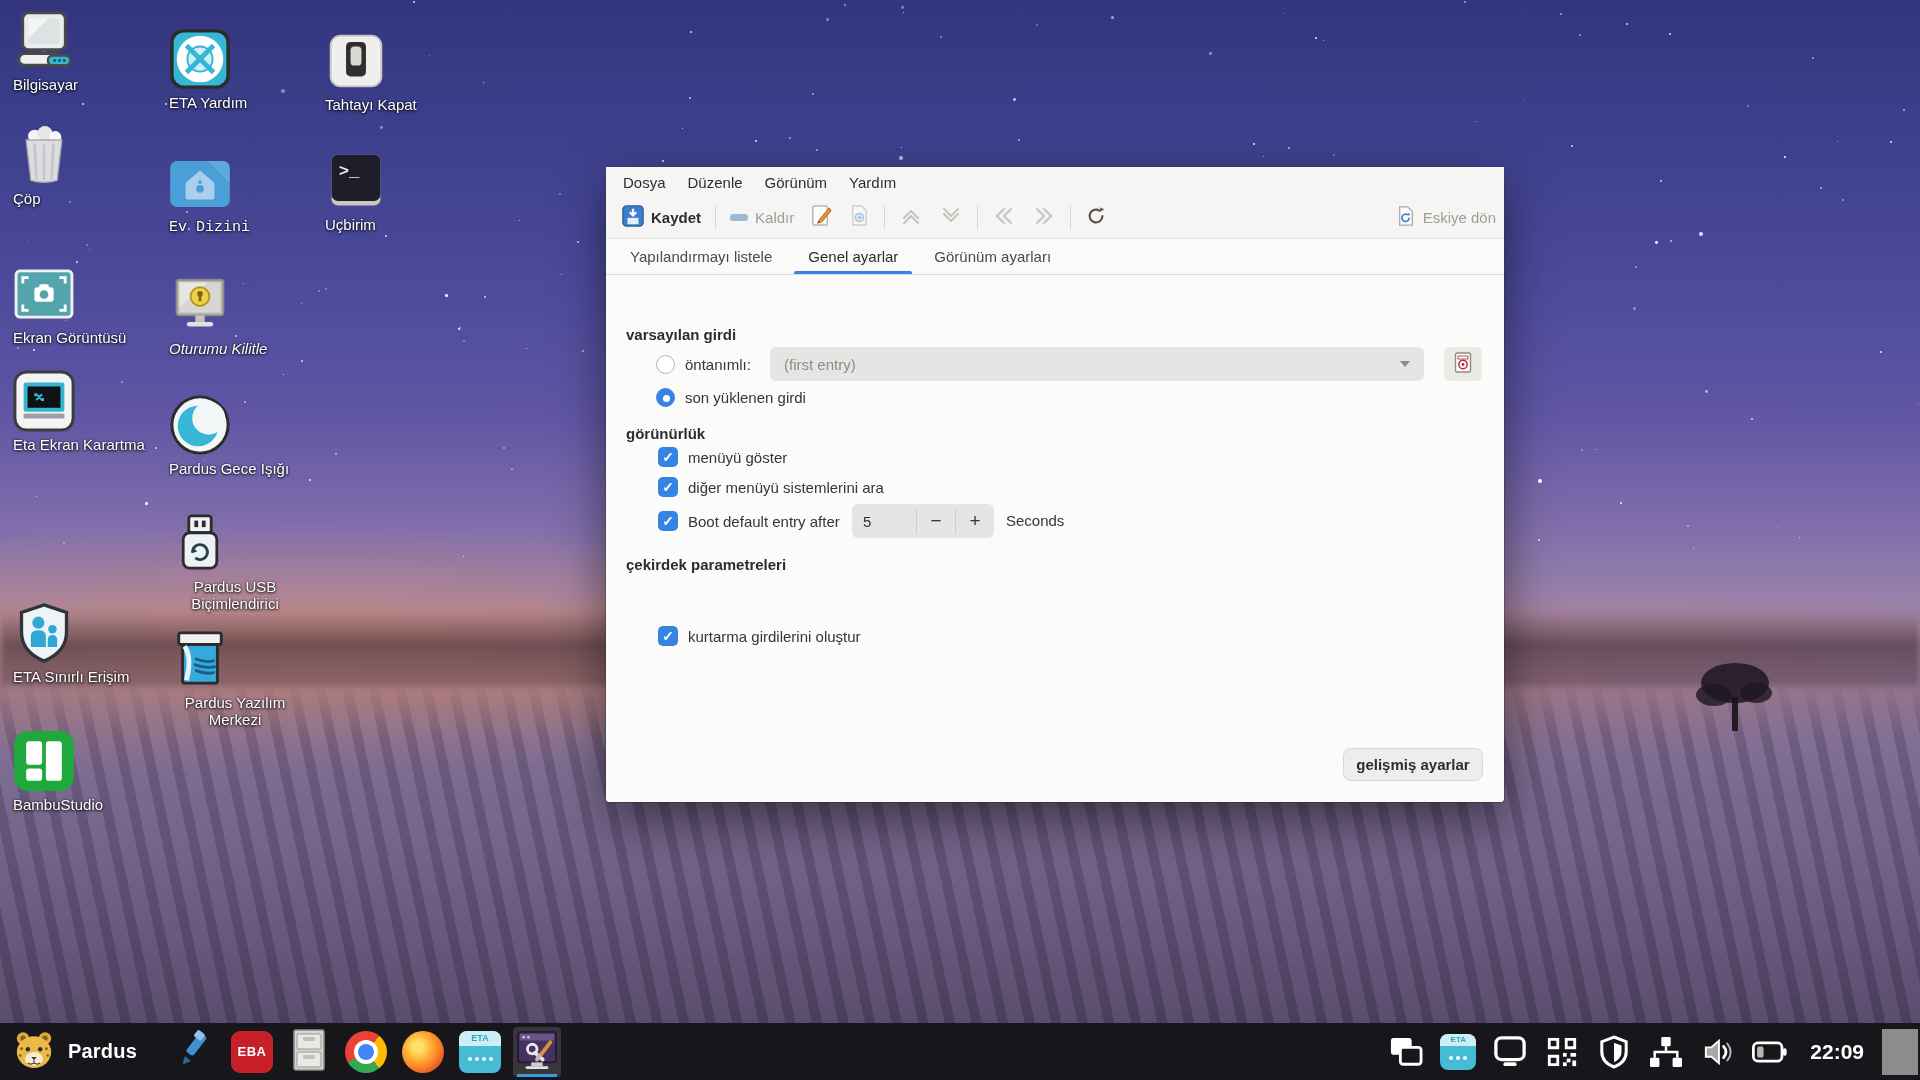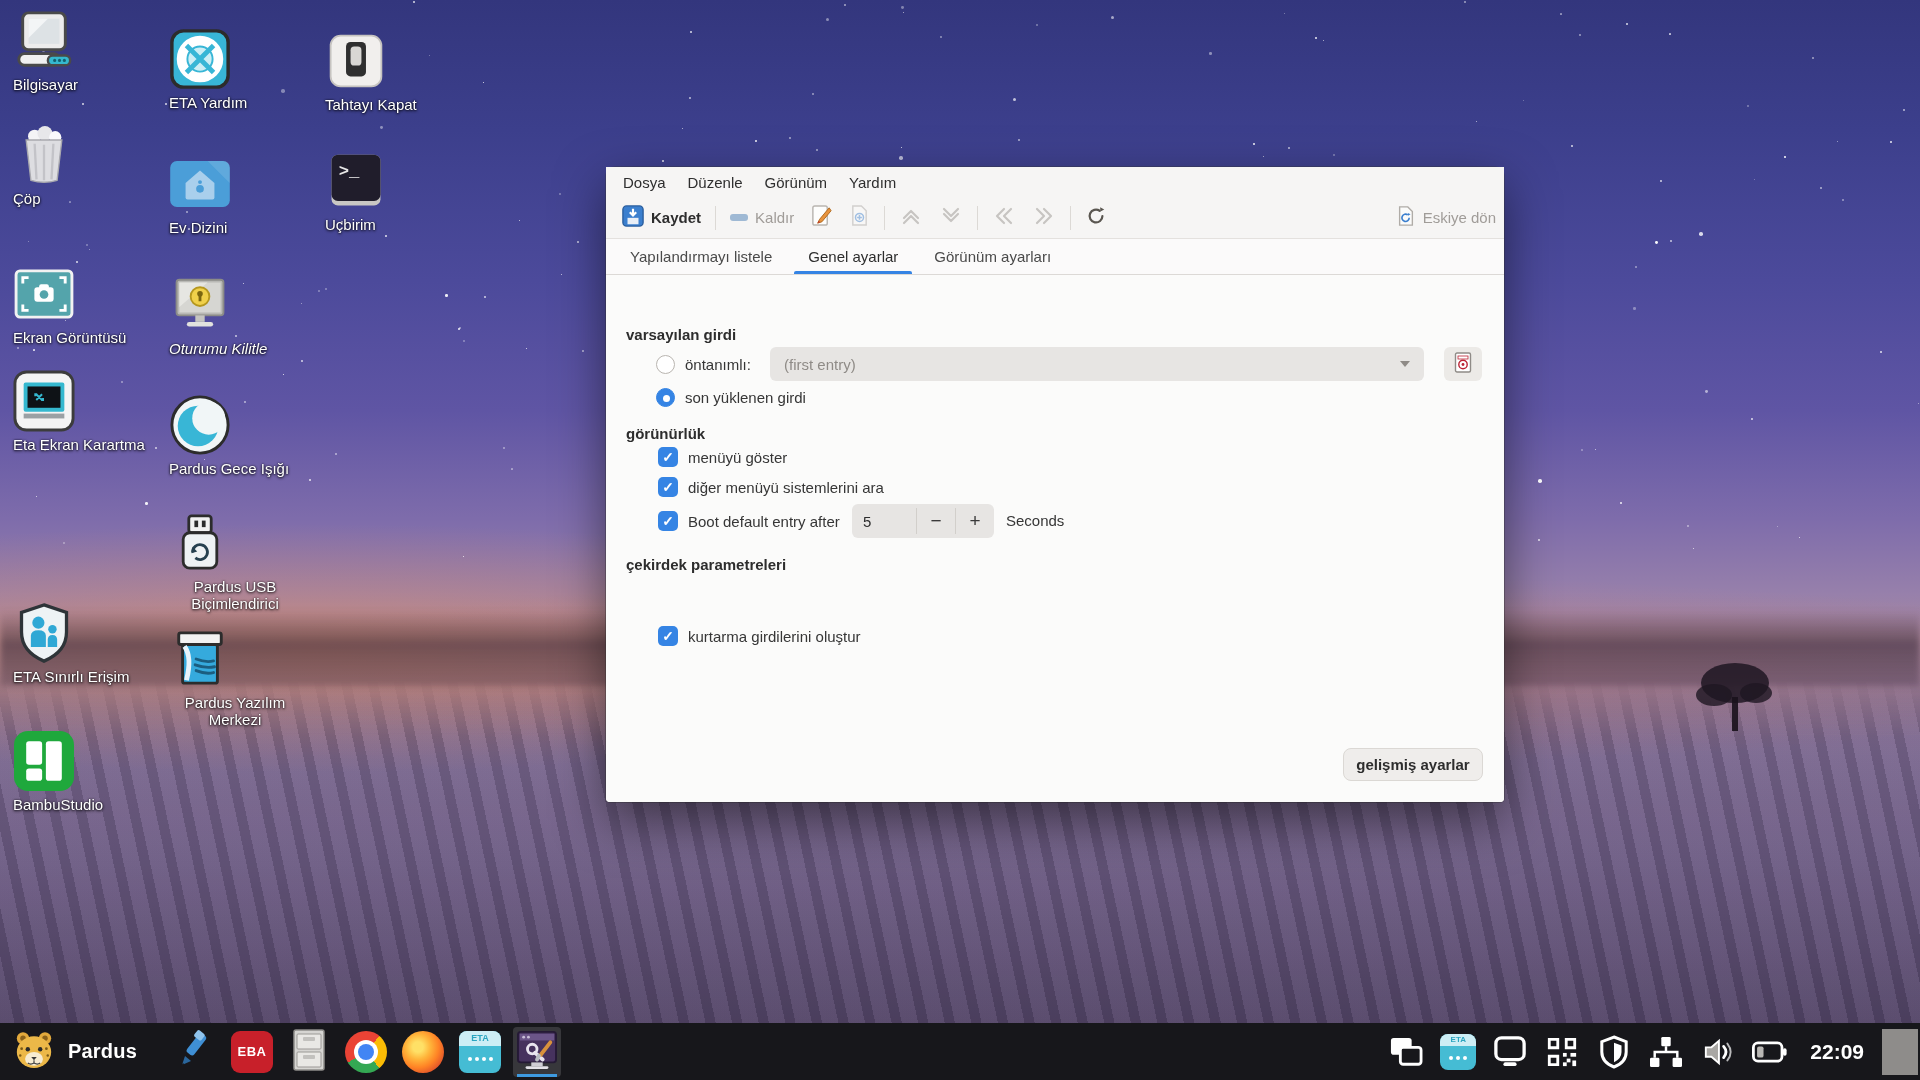--- a/index.html
+++ b/index.html
@@ -378,21 +378,21 @@
         <svg width="62" height="62" viewBox="0 0 64 64">
       <rect x="3" y="3" width="58" height="58" rx="12" fill="#38b6d6" stroke="#2c2c2c" stroke-width="3.5"></rect>
       <circle cx="32" cy="32" r="19" fill="none" stroke="#fff" stroke-width="10"></circle>
       <circle cx="32" cy="32" r="12" fill="#cdeef5"></circle>
       <path d="M18 18 L46 46 M46 18 L18 46" stroke="#38b6d6" stroke-width="5"></path>
     </svg>
       </span>
     <span class="lbl">ETA Yardım</span>
   </div>
 
-  <div class="dicon" style="left:169px;top:153px;">
+  <div class="dicon" style="left:169px;top:153px;font-family:Liberation Mono, monospace;">
     <span class="ig">
         <svg width="62" height="50" viewBox="0 0 64 52">
       <rect x="1" y="2" width="62" height="48" rx="7" fill="#4b9ed8"></rect>
       <path d="M1 2 L40 2 L63 25 L63 9 Q63 2 56 2 Z" fill="rgba(255,255,255,.12)"></path>
       <path d="M32 12 L47 25 V40 Q47 42 45 42 H19 Q17 42 17 40 V25 Z" fill="#a9cfec"></path>
       <circle cx="32" cy="31" r="4" fill="#4b9ed8"></circle>
       <circle cx="32" cy="24" r="2" fill="#4b9ed8"></circle>
     </svg>
       </span>
     <span class="lbl">Ev Dizini</span>

